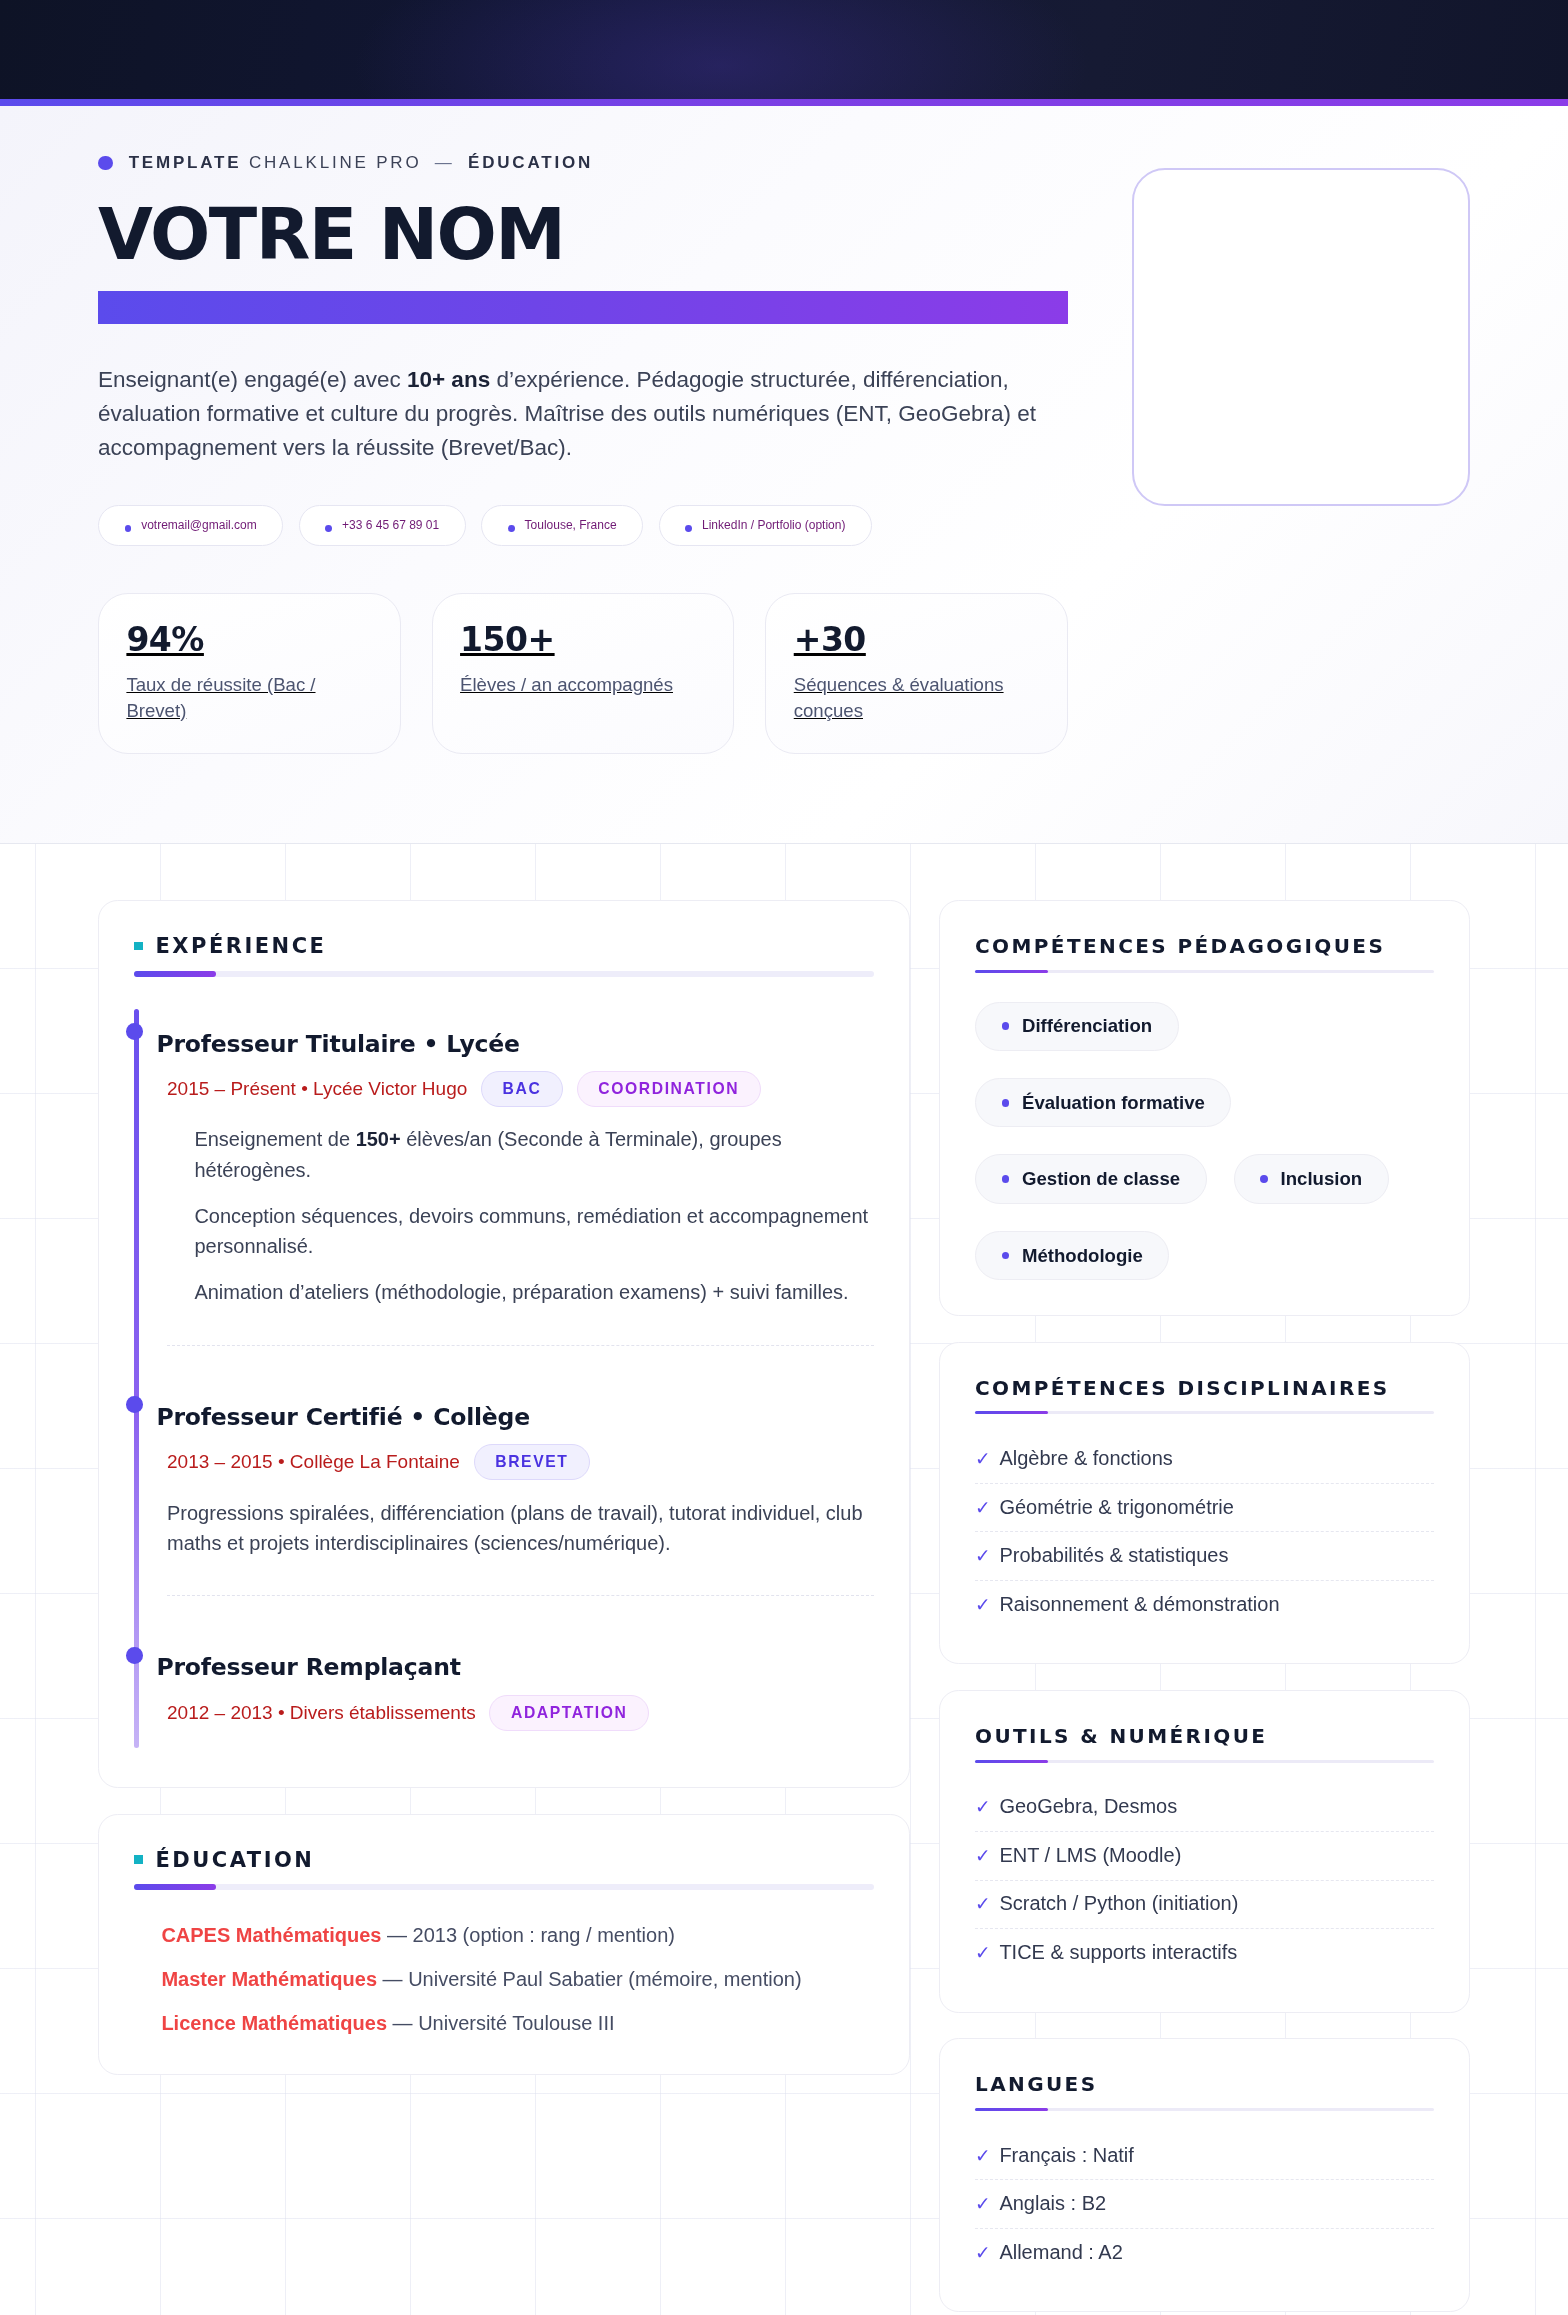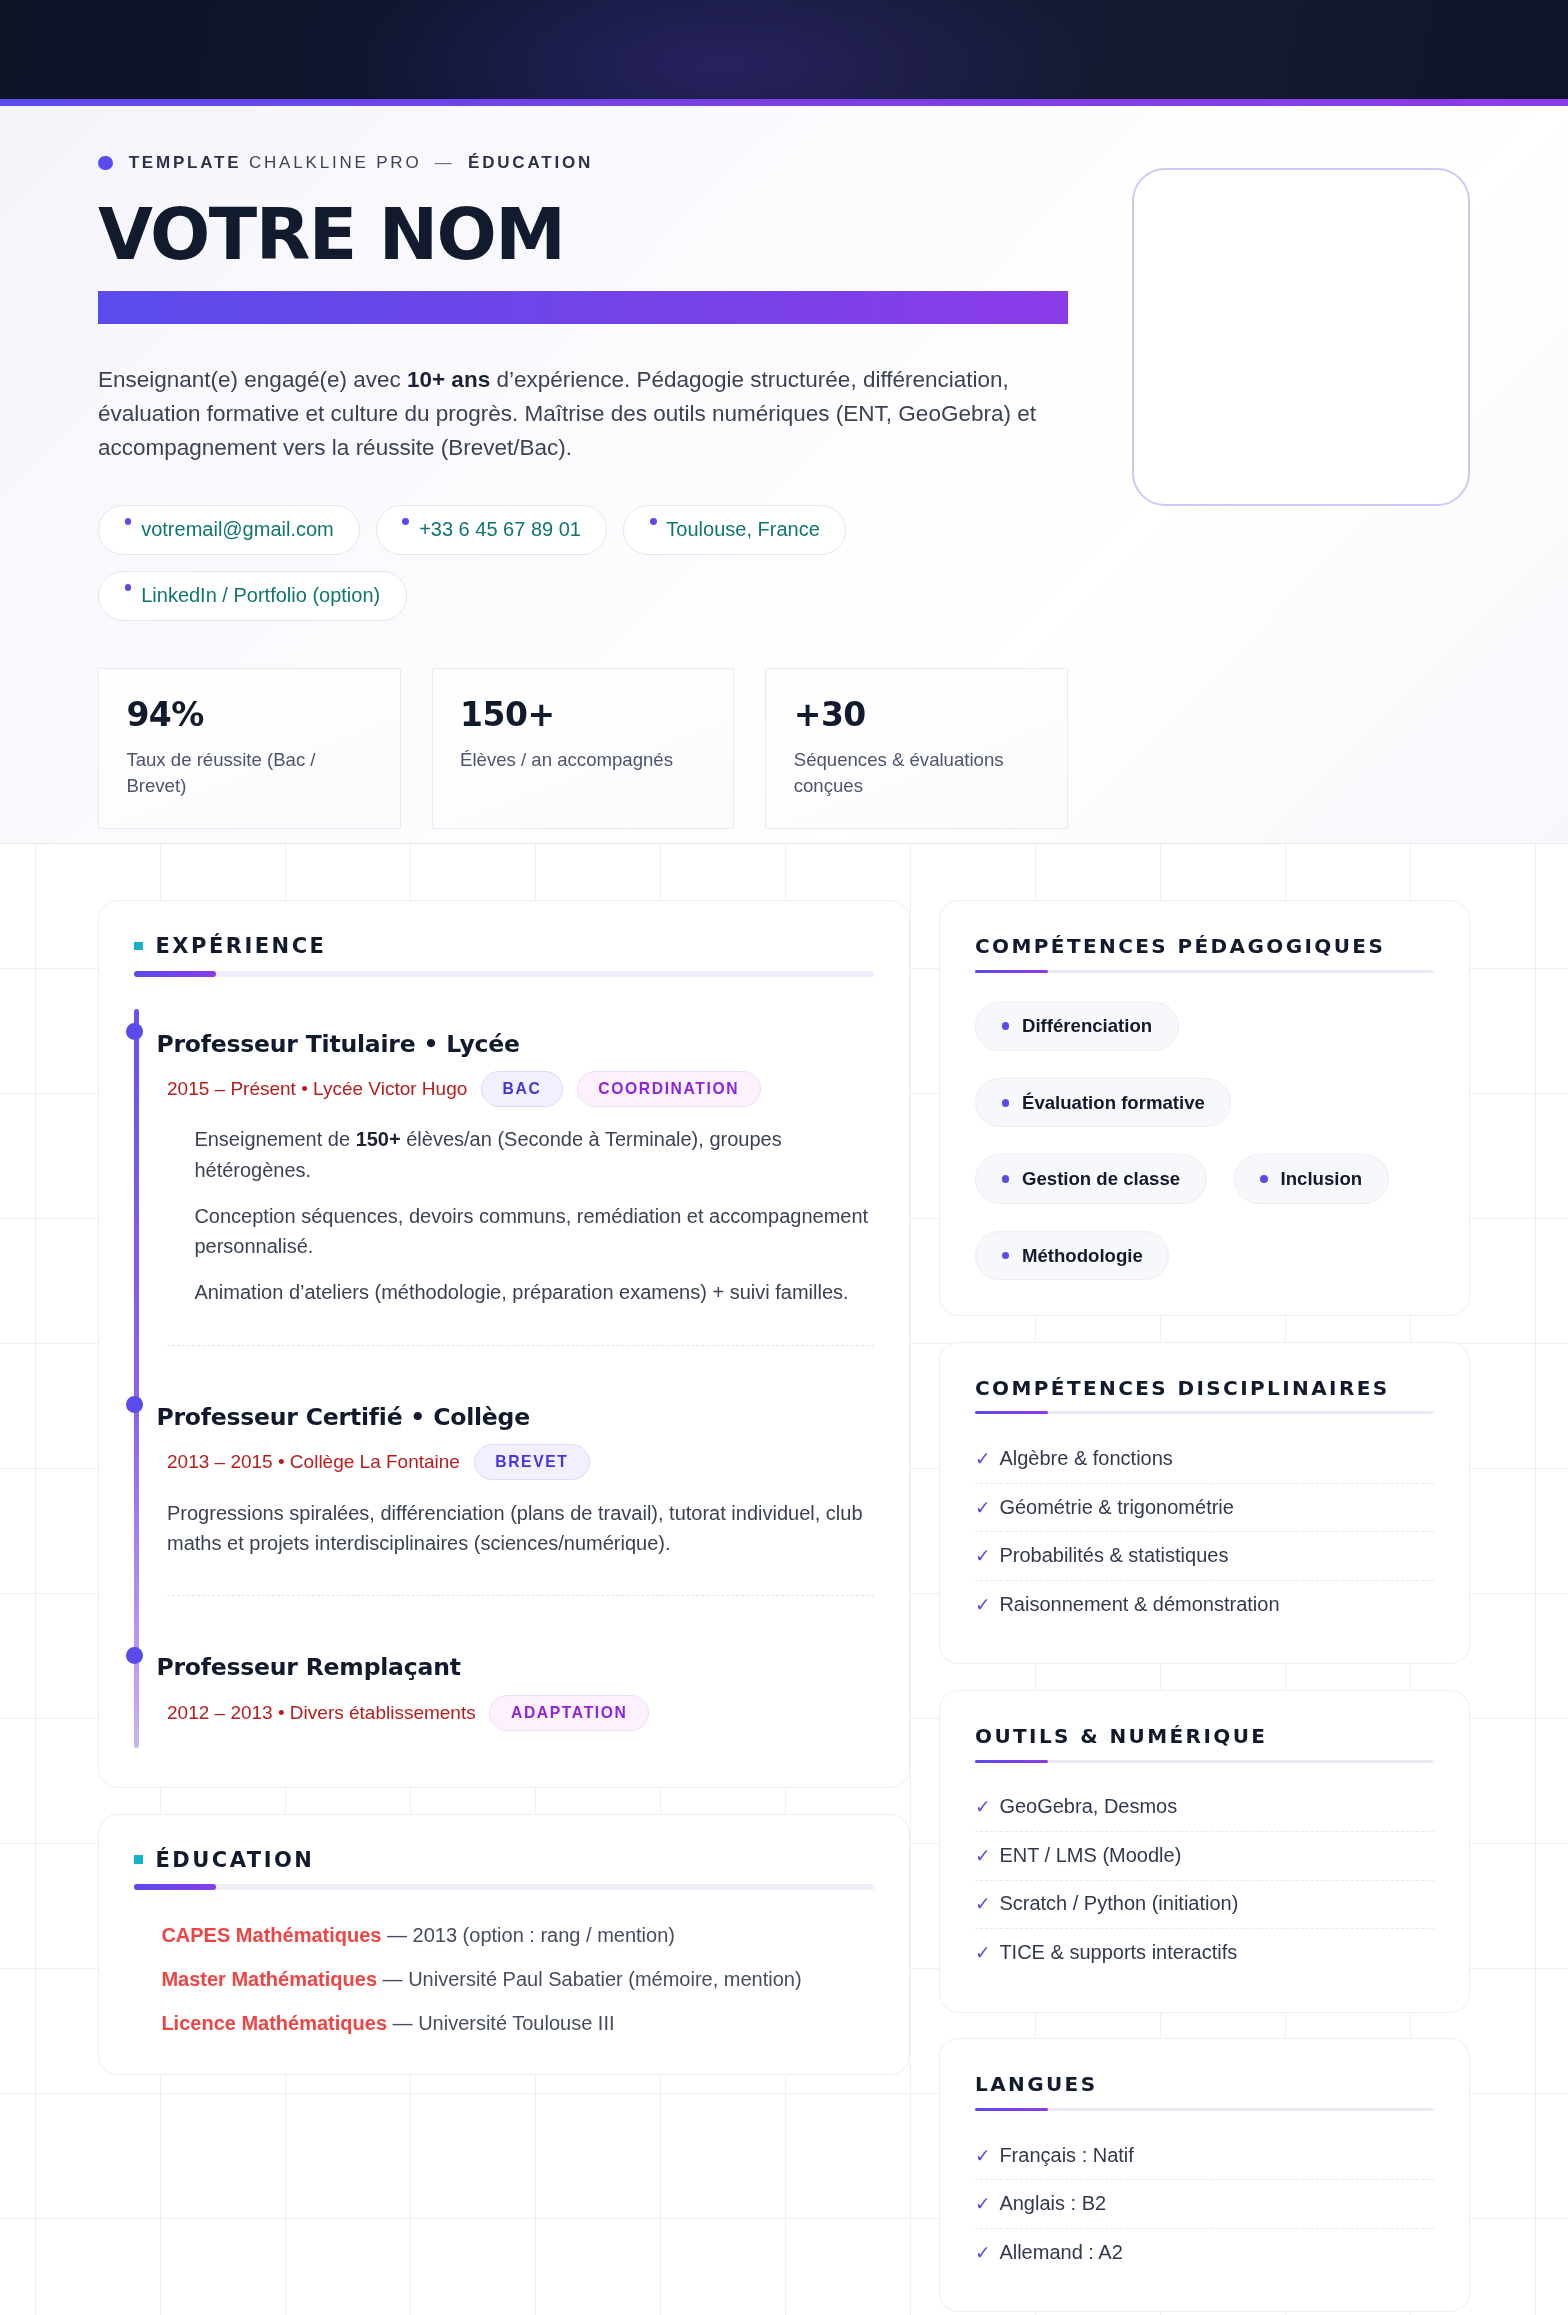--- a/index.html
+++ b/index.html
@@ -85,26 +85,26 @@
     font-size: 22.5px;
     line-height: 1.52;
     color: #3b4256;
     max-width: 965px;
     margin-bottom: 39px;
   }
   .summary b { font-weight: 700; color: #1b2236; }
 
   .chips { display: flex; flex-wrap: wrap; gap: 15.7px; max-width: 970px; }
   .chip {
-    display: inline-flex; align-items: flex-start; gap: 9.8px;
+    display: inline-flex; align-items: flex-end; gap: 9.8px;
     border: 1.6px solid #e6e6f2;
     border-radius: 979px;
     padding: 12.7px 25.5px;
-    font-size: 20px;
-    color: #0f766e;
+    font-size: 12px;
+    color: #701a75;
     background: #ffffff;
   }
   .chip-dot {
     width: 6.9px; height: 6.9px; border-radius: 50%;
     background: #5b4bec; flex: 0 0 auto;
   }
 
   .photo-frame {
     width: 338px; height: 338px;
     border: 2px solid #cfc8f6;
@@ -114,24 +114,25 @@
 
   
   .stats {
     display: flex; gap: 31px;
     margin-top: 47px;
     max-width: 970px;
   }
   .stat {
     flex: 1 1 0;
     border: 1.6px solid #eaeaf3;
-    border-radius: 2px;
+    border-radius: 30px;
     padding: 25.5px 27.4px 29px 27.4px;
     background: linear-gradient(160deg, #ffffff 0%, #fbfbfe 100%);
     min-height: 137px;
+    text-decoration: underline;
   }
   .stat-value {
     font-family: "DejaVu Sans", sans-serif;
     font-size: 33px; font-weight: 700;
     color: #121a2e; letter-spacing: -0.5px;
     margin-bottom: 13.7px;
   }
   .stat-label {
     font-size: 18.6px; line-height: 1.38; color: #4c5470;
   }

